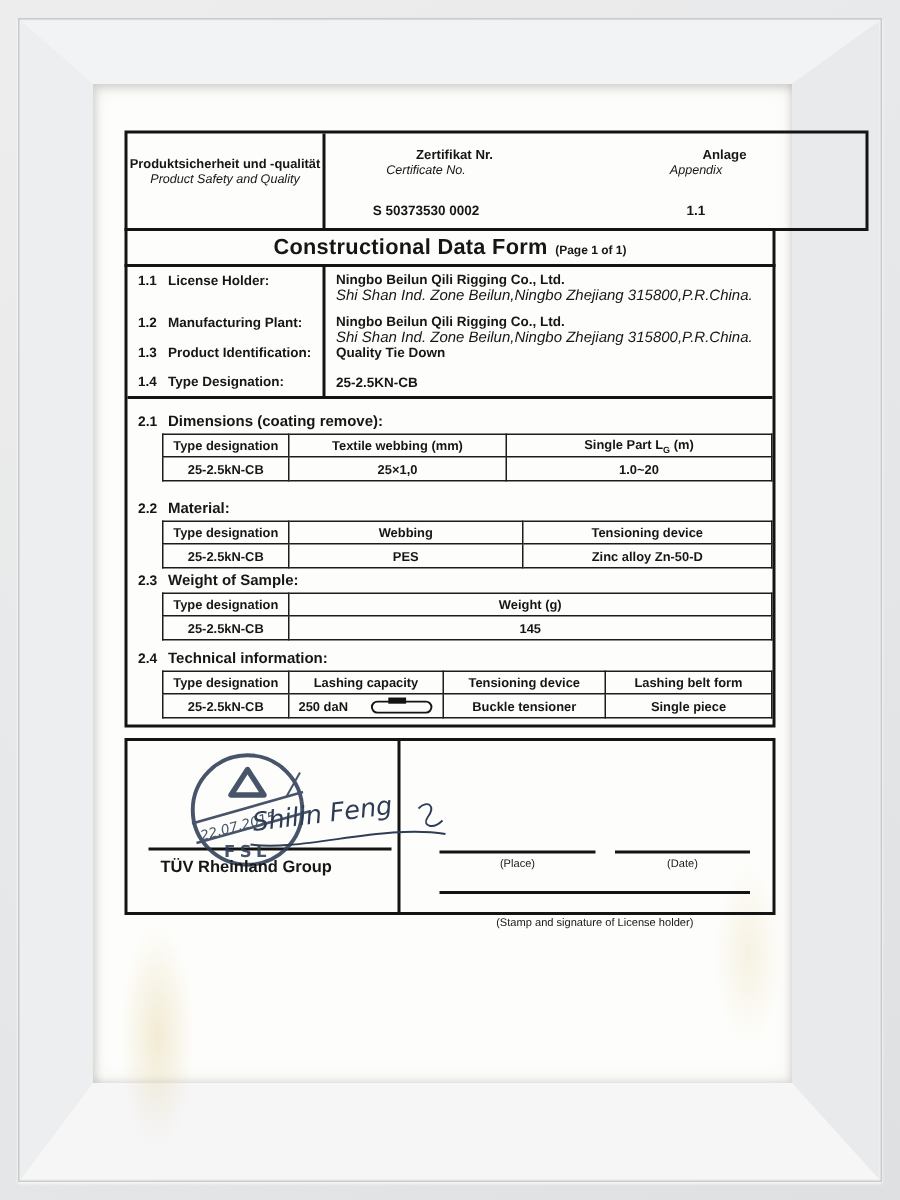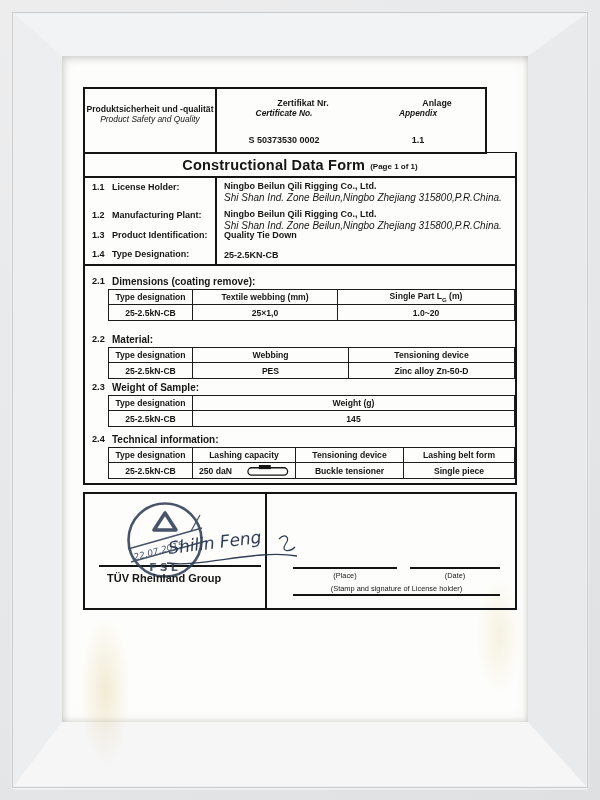--- a/index.html
+++ b/index.html
@@ -21,27 +21,27 @@
     position:absolute;inset:0;background:#fdfdfb;color:#161616;
     box-shadow:inset 2px 3px 6px rgba(0,0,0,.14), inset -2px -2px 5px rgba(0,0,0,.08), inset 0 0 14px rgba(80,70,40,.07);
   }
   .stain-a{position:absolute;left:18px;top:560px;width:50px;height:150px;border-radius:50%;
     background:radial-gradient(ellipse at center, rgba(214,189,110,.28), rgba(214,189,110,0) 70%);}
   .stain-b{position:absolute;right:6px;top:520px;width:46px;height:120px;border-radius:50%;
     background:radial-gradient(ellipse at center, rgba(214,189,110,.18), rgba(214,189,110,0) 70%);}
   
   .abs{position:absolute;}
   
-  .hdr-box{left:21px;top:31px;width:404px;height:67px;border:2px solid #141414;box-sizing:border-box;display:flex;}
+  .hdr-box{left:21px;top:31px;width:496px;height:67px;border:2px solid #141414;box-sizing:border-box;display:flex;}
   .hdr-left{width:132px;border-right:2px solid #141414;box-sizing:border-box;text-align:center;padding-top:15px;}
   .hdr-left .de{font-weight:bold;font-size:8.6px;line-height:10px;}
   .hdr-left .en{font-style:italic;font-size:8.4px;line-height:11px;}
   .hdr-col{display:flex;flex-direction:column;justify-content:space-between;padding:9px 0 7px 0;text-align:center;}
   .hdr-col .de{font-weight:bold;font-size:8.8px;line-height:10px;margin-left:38px;}
-  .hdr-col .en{font-style:italic;font-size:8.4px;line-height:10px;font-weight:bold;}
+  .hdr-col .en{font-style:italic;font-size:8.4px;line-height:10px;}
   .hdr-col .val{font-weight:bold;font-size:9px;}
   .col-cert{width:134px;} .col-ref{width:112px;} .col-app{flex:1;}
   
   .title-bar{left:21px;top:96px;width:434px;height:26px;border:2px solid #141414;border-top-width:1px;box-sizing:border-box;
     display:flex;align-items:center;justify-content:center;gap:5px;}
   .title-main{font-weight:bold;font-size:14.5px;letter-spacing:.2px;}
   .title-note{font-size:8px;font-weight:bold;padding-top:3px;}
   
   .main-box{left:21px;top:120px;width:434px;height:309px;border:2px solid #141414;box-sizing:border-box;position:absolute;}
   .sec1{position:absolute;left:0;top:0;width:100%;height:88px;border-bottom:2px solid #141414;box-sizing:border-box;display:flex;}
@@ -256,19 +256,19 @@
             <text x="8" y="27" font-size="17" font-style="italic" fill="#2e3d55" transform="rotate(-7 8 27)">Shilin Feng</text>
           </svg>
           <div class="issuer">TÜV Rheinland Group</div>
         </div>
         <div class="stamp-right">
           <div class="ln" style="left:26px;top:73px;width:104px;"></div>
           <div class="ln-lab" style="left:26px;top:77px;width:104px;">(Place)</div>
           <div class="ln" style="left:143px;top:73px;width:90px;"></div>
           <div class="ln-lab" style="left:143px;top:77px;width:90px;">(Date)</div>
           <div class="ln" style="left:26px;top:100px;width:207px;"></div>
-          <div class="ln-lab" style="left:26px;top:90px;width:207px;">(Stamp and signature of License holder)</div>
+          <div class="ln-lab" style="left:26px;top:116px;width:207px;">(Stamp and signature of License holder)</div>
         </div>
       </div>
 
     </div>
   </div>
 </div>
 
 </body></html>

